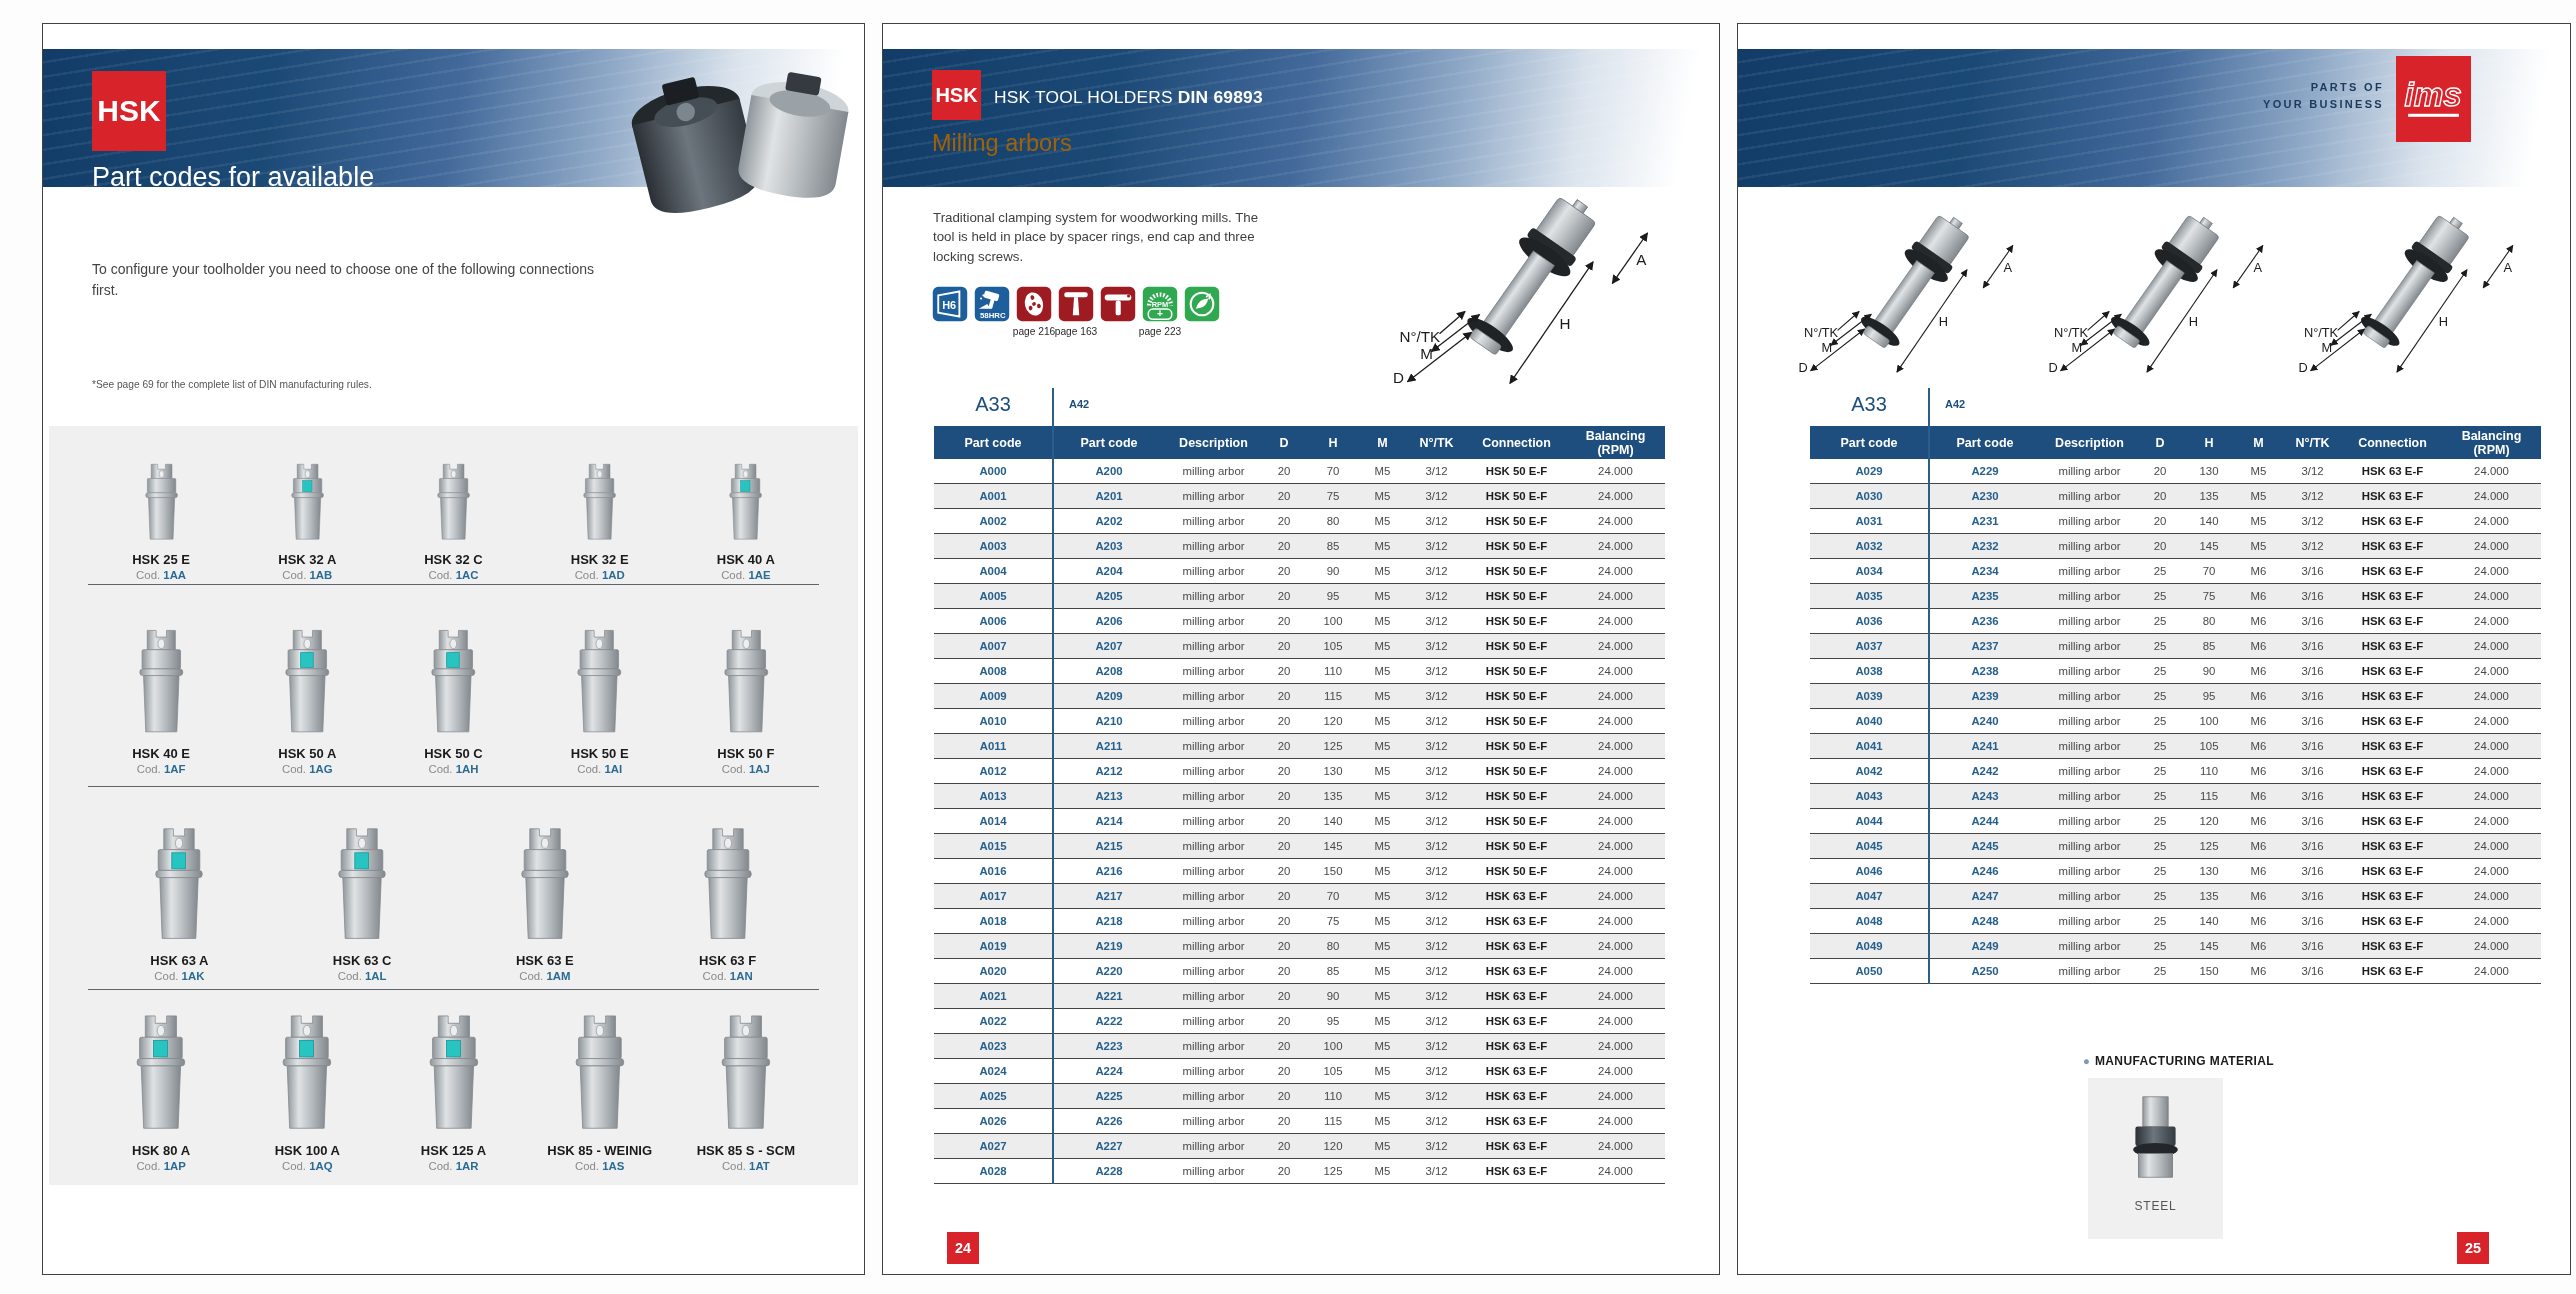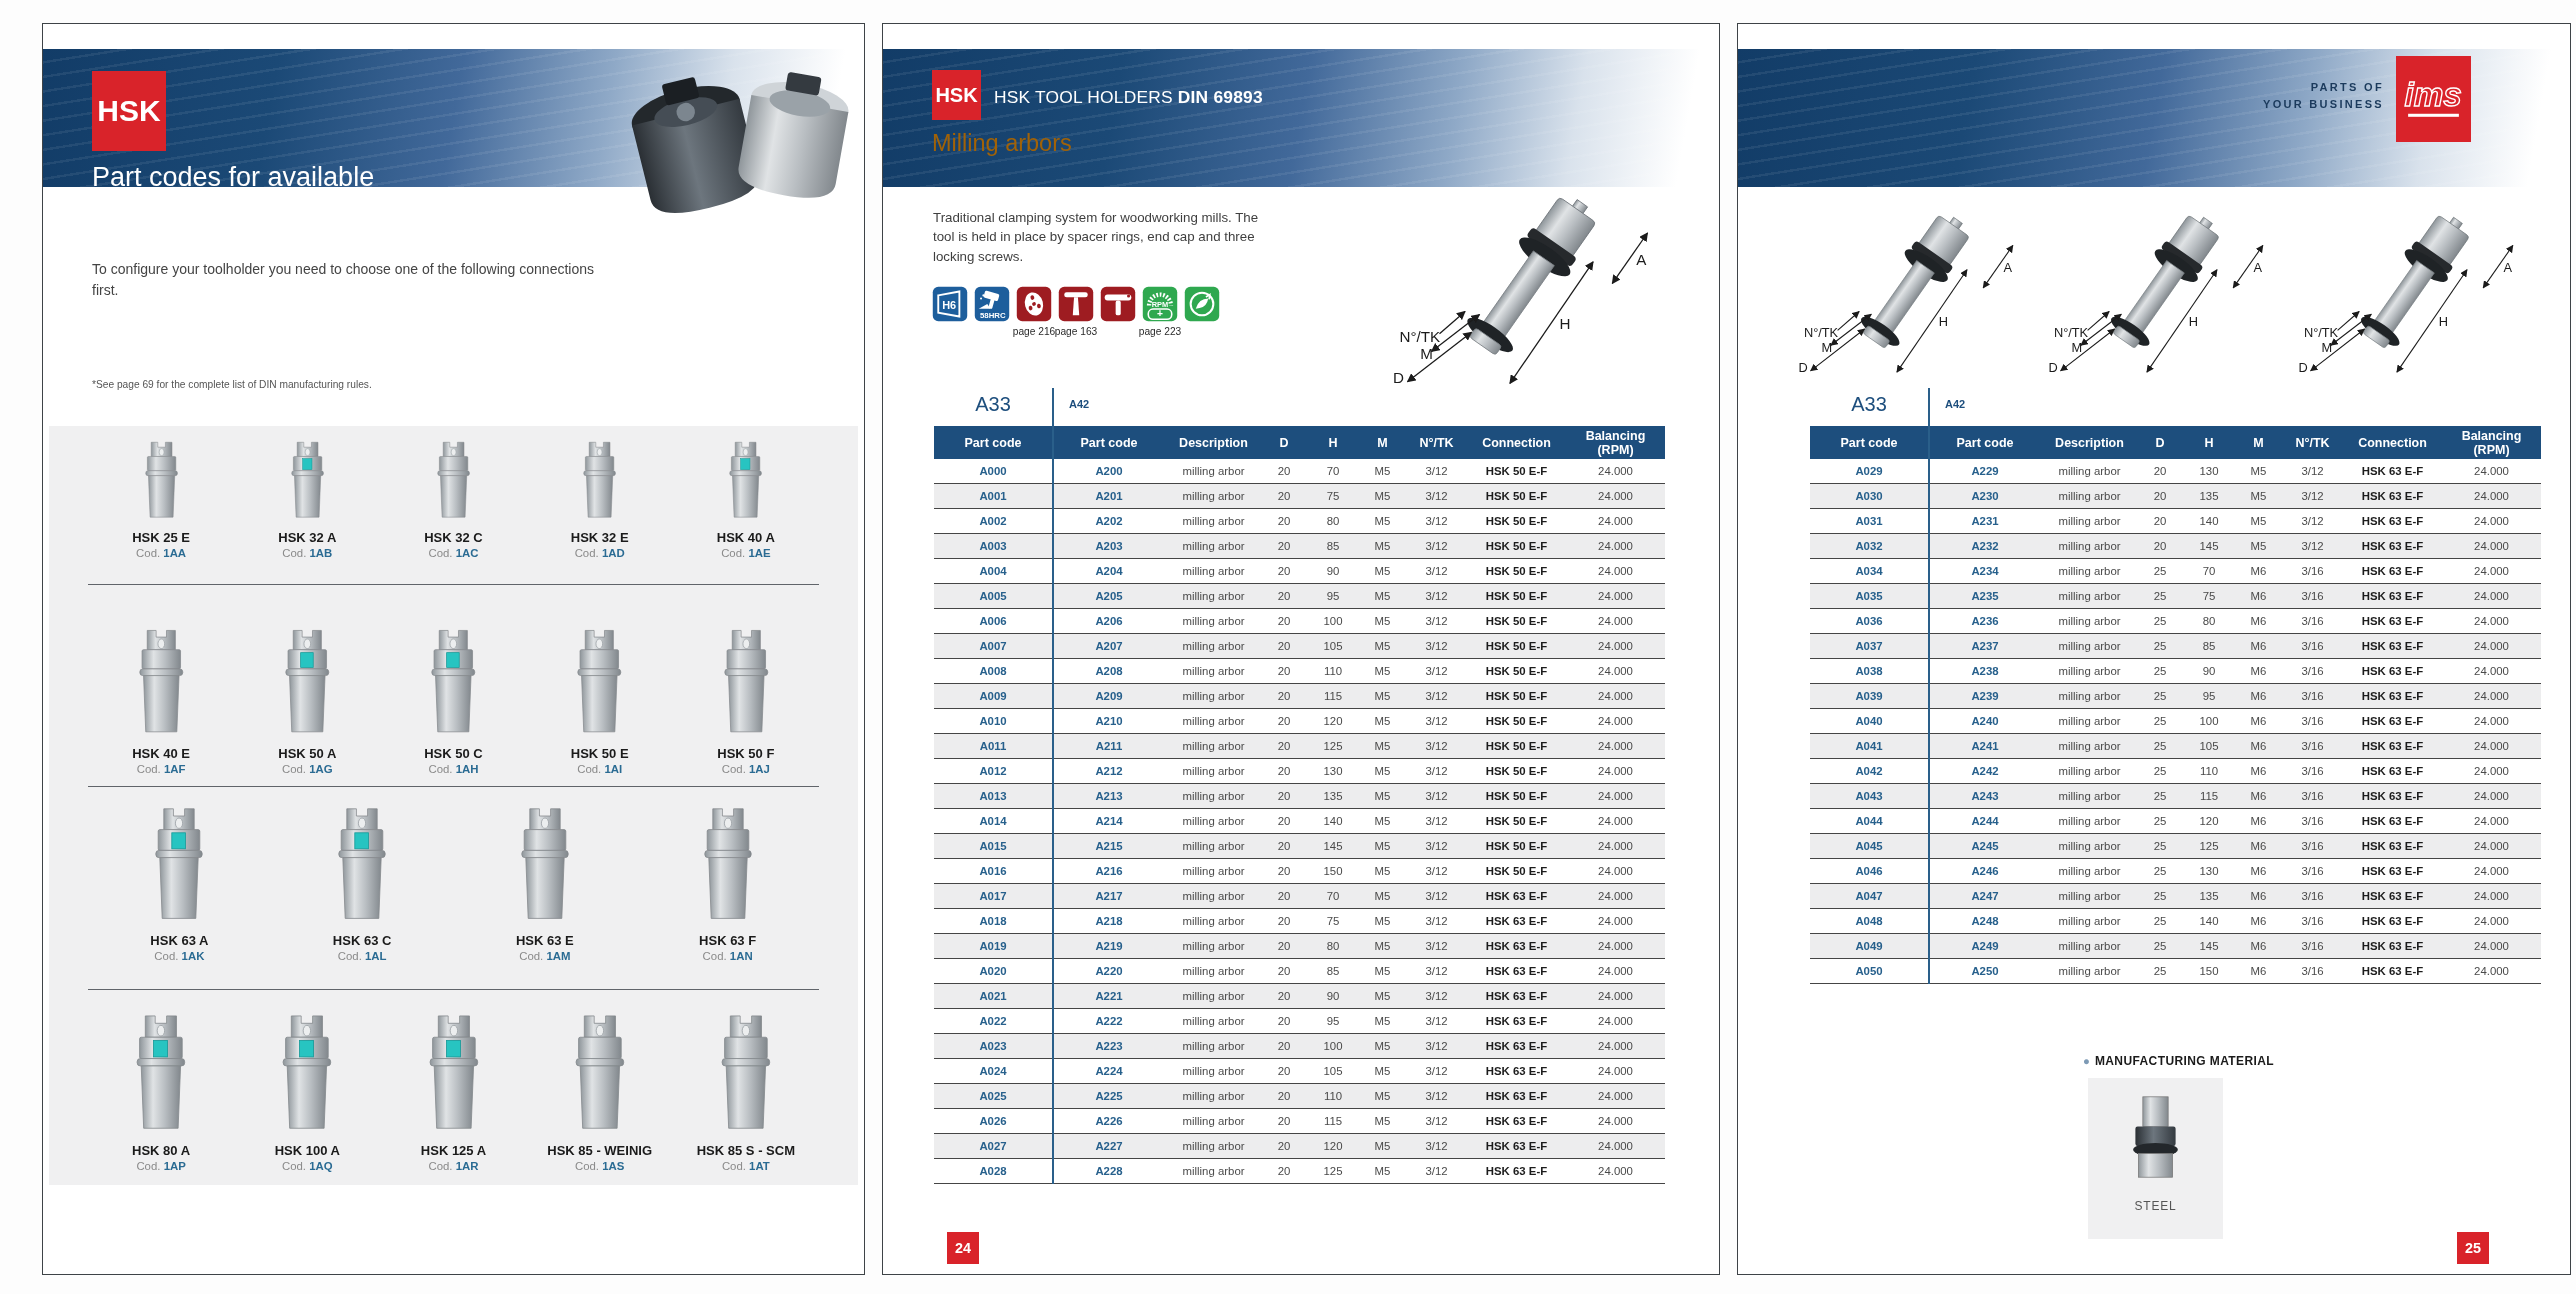--- a/index.html
+++ b/index.html
@@ -20,23 +20,23 @@
 
   
   #pageL .hsk-box{left:49px;top:47px;width:74px;height:80px;font-size:30px;}
   .titleL{position:absolute;left:49px;top:138px;color:#fff;font-size:27px;line-height:1.18;font-weight:500;z-index:2;white-space:pre-line;}
   .photoL{position:absolute;left:573px;top:32px;width:254px;height:224px;z-index:2;}
   .introL{position:absolute;left:49px;top:235px;width:508px;font-size:14px;color:#444;line-height:1.5;}
   .footL{position:absolute;left:49px;top:355px;width:485px;font-size:10.2px;color:#555;}
   .gridpanel{position:absolute;left:6px;right:6px;top:402px;height:759px;background:#f0f0f1;}
   .grid-row{display:flex;align-items:flex-end;justify-content:space-around;margin:0 39px;box-sizing:border-box;}
   .grid-row:not(:last-child){border-bottom:0.8px solid#60646a;}
-  .grid-row.row-0{height:159px;padding-bottom:25px;}
+  .grid-row.row-0{height:159px;padding-bottom:3px;}
   .grid-row.row-1{height:202px;padding-bottom:10.6px;}
-  .grid-row.row-2{height:203px;padding-bottom:27px;}
+  .grid-row.row-2{height:203px;padding-bottom:7px;}
   .grid-row.row-3{height:195px;padding-bottom:13px;}
   .grid-item{display:flex;flex-direction:column;align-items:center;width:137px;}
   .row-0 .holder-svg{height:82px;}
   .row-1 .holder-svg{height:111px;}
   .row-2 .holder-svg{height:120px;}
   .row-3 .holder-svg{height:123px;}
   .g-name{margin-top:9px;font-size:13px;font-weight:bold;color:#1b1b1b;white-space:nowrap;}
   .g-cod{margin-top:2.3px;font-size:11.4px;white-space:nowrap;}
   .cod-lbl{color:#8a8a8a;}
   .cod-val{color:#2a6b93;font-weight:bold;}

